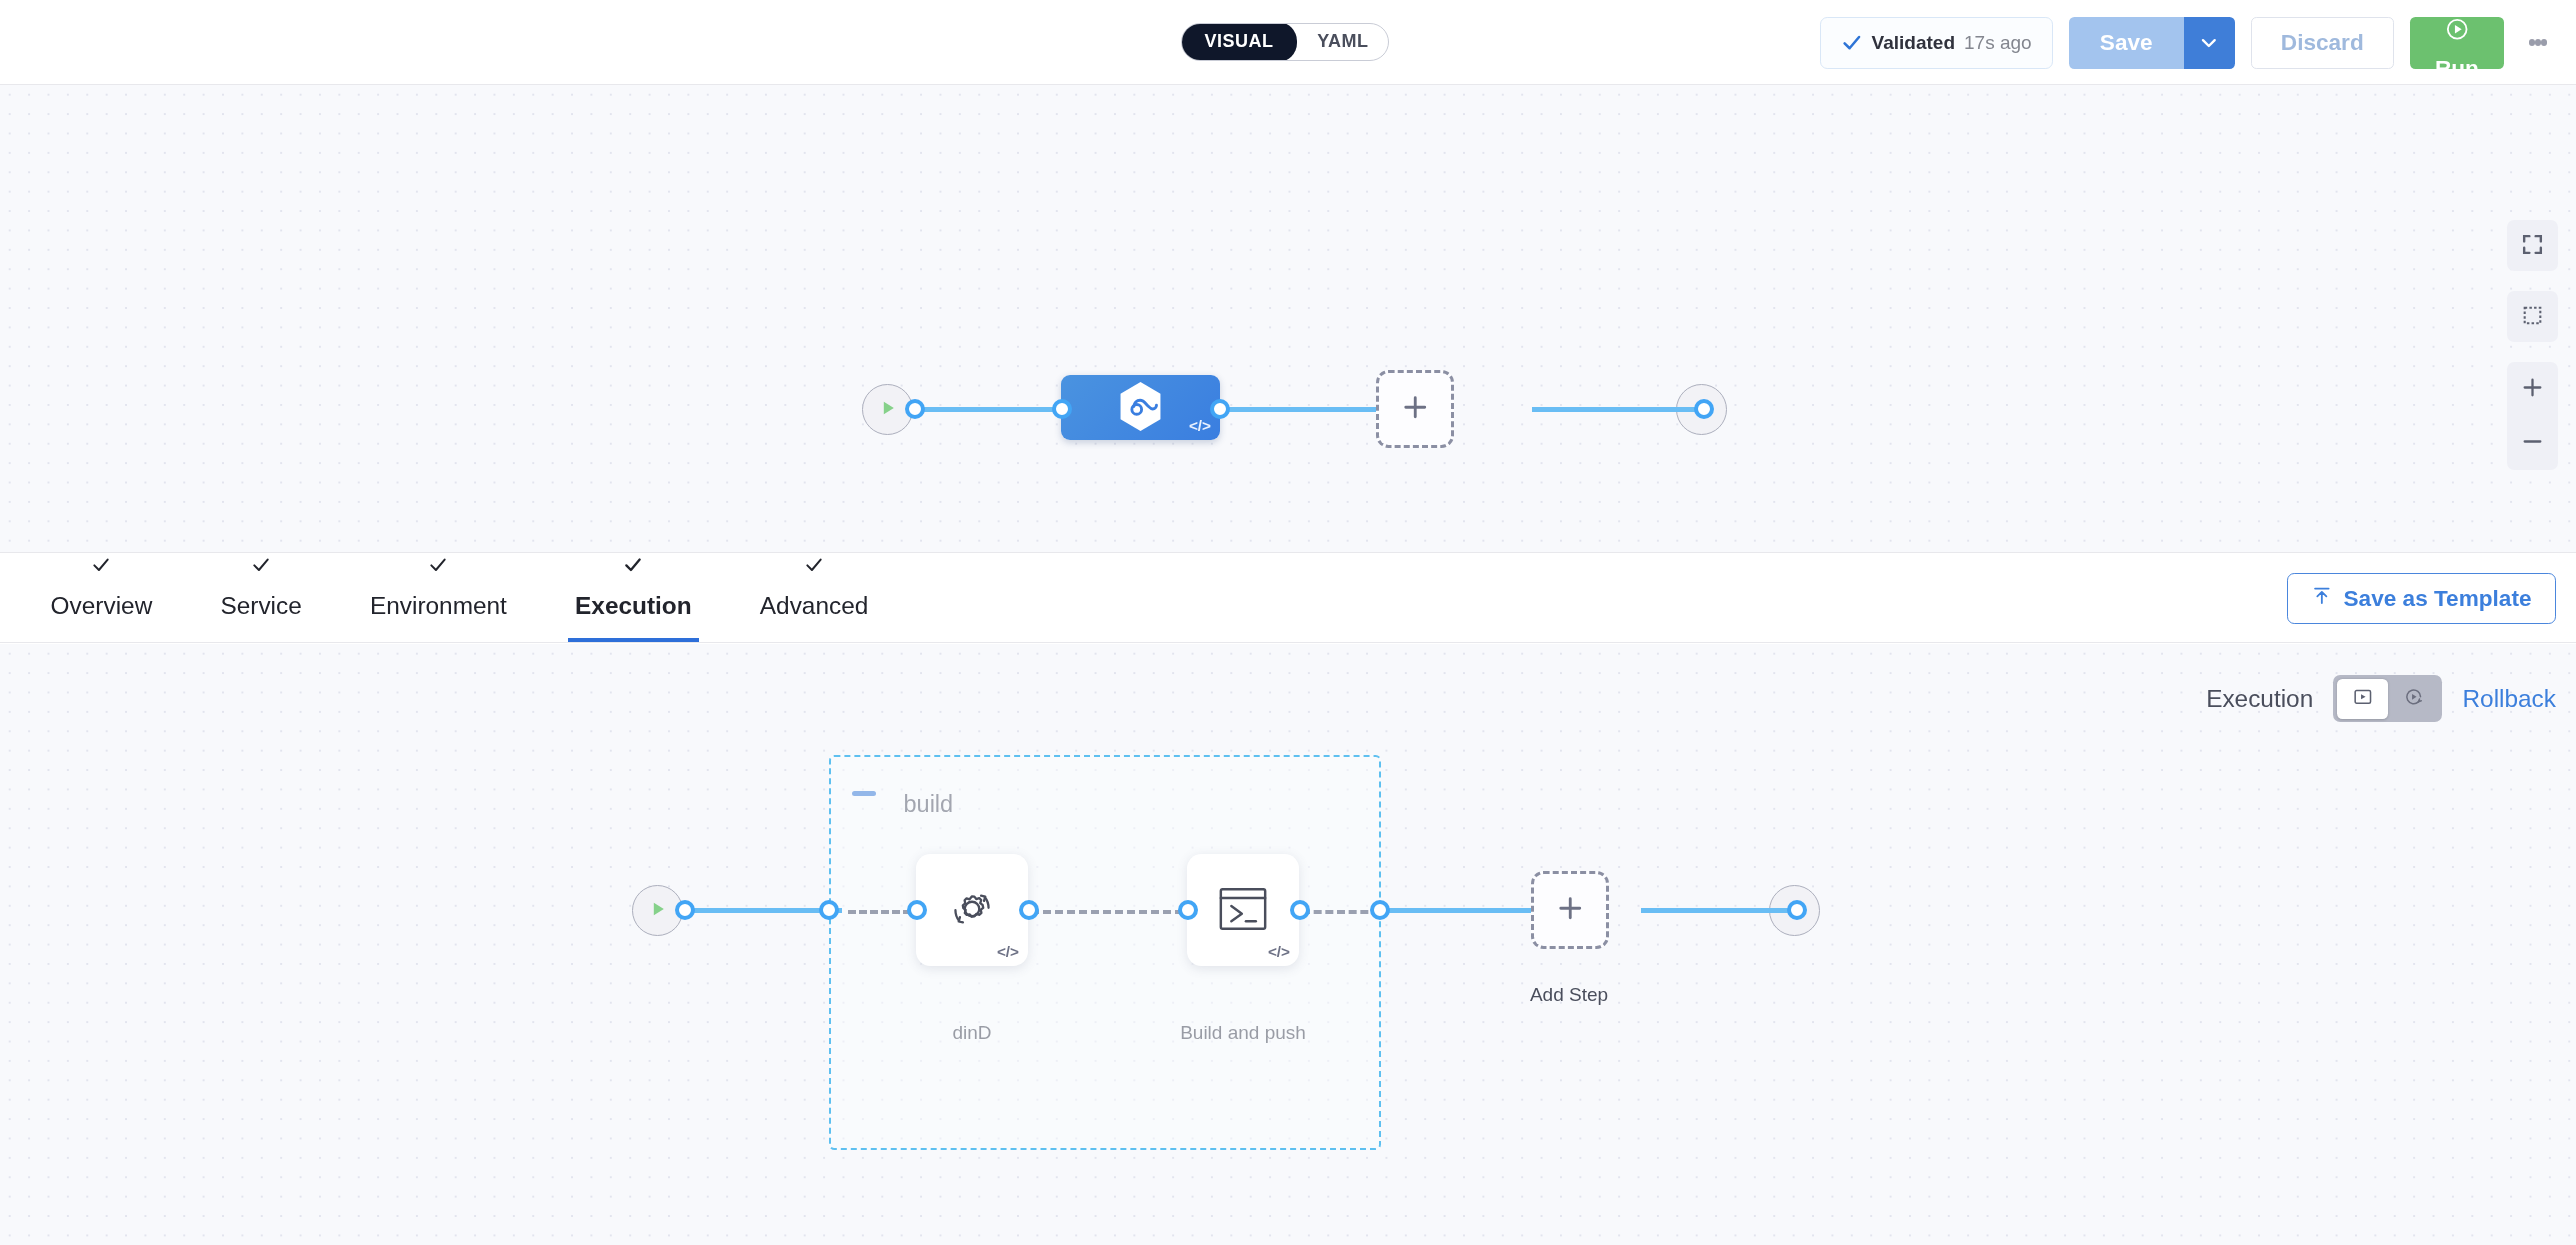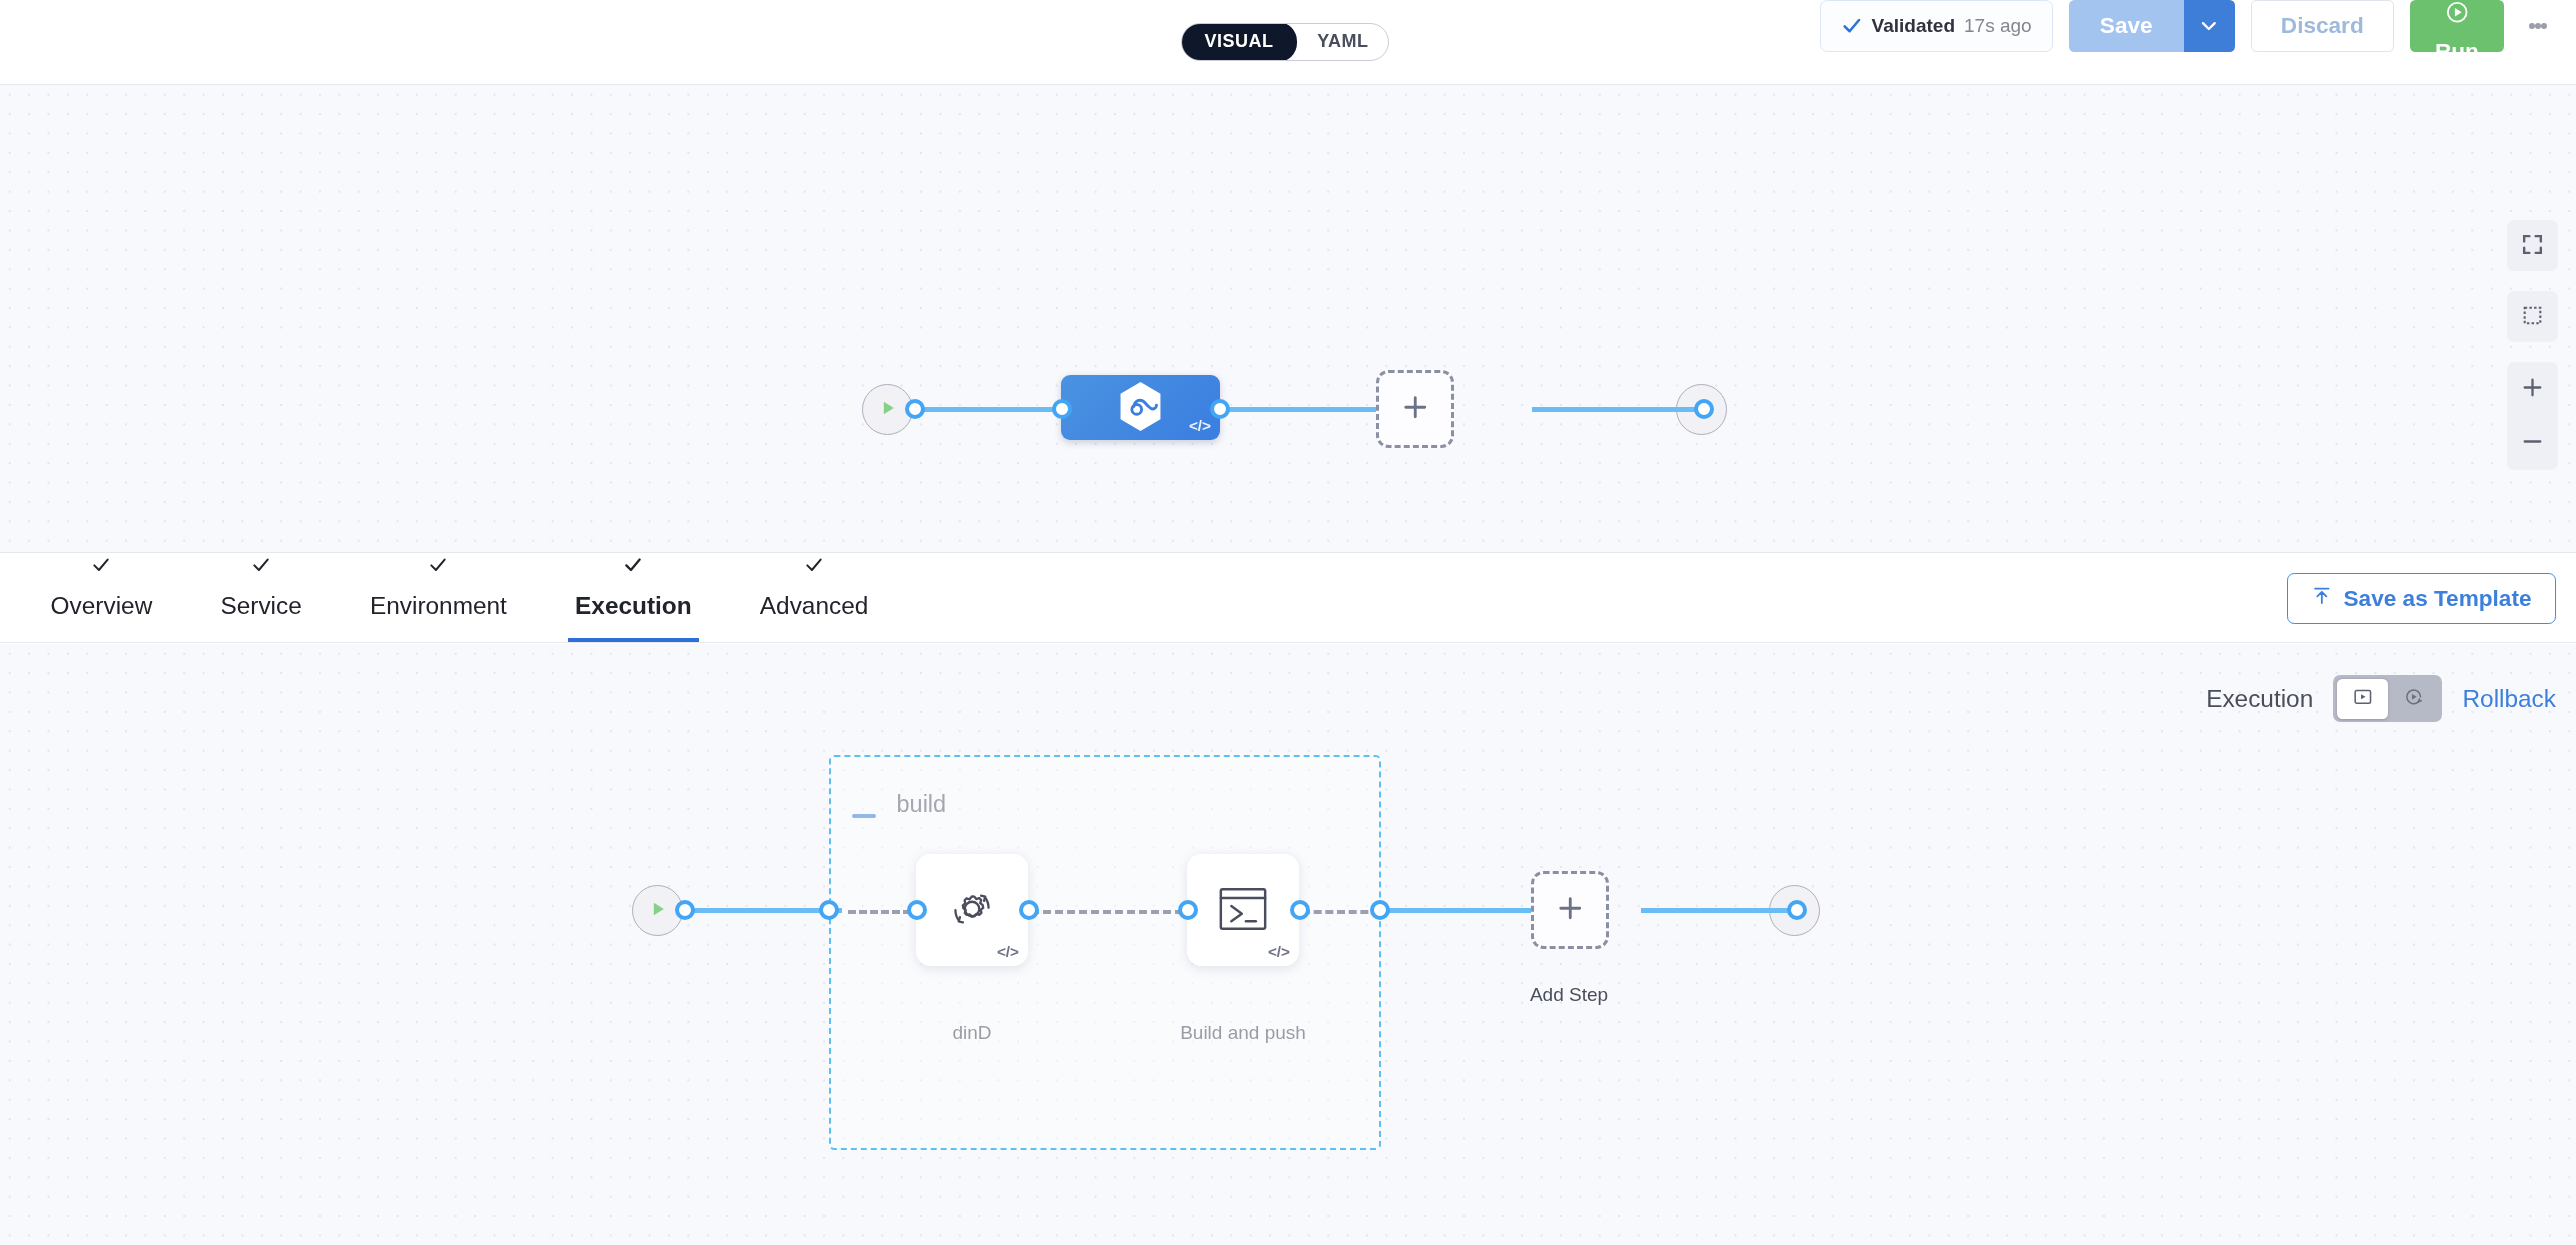--- a/index.html
+++ b/index.html
@@ -39,21 +39,21 @@
     font-size: 18px; font-weight: bold; letter-spacing: 0.5px;
     padding: 0 20px; cursor: pointer; color: #4a4e5c;
   }
   .mode-opt.active {
     background: #0f172a; color: #ffffff; border-radius: 19px;
     height: 40px; margin: -0.9px 0 -0.9px -0.9px; padding: 0 23.5px;
   }
 
   .hdr-right {
     position: absolute; right: 20px; top: 0; height: 85px;
-    display: flex; align-items: flex-start; gap: 16.2px;
+    display: flex; align-items: center; gap: 16.2px;
   }
   .validated-badge {
     display: flex; align-items: center; gap: 9px;
     height: 52px; padding: 0 20px;
     border: 0.9px solid #d9e7f7; border-radius: 7.2px;
     background: #fbfdff;
   }
   .vcheck { width: 21.7px; height: 21.7px; display:block; }
   .vtxt-bold { font-size: 19px; font-weight: bold; color: #30323d; }
   .vtxt-dim  { font-size: 19px; color: #83868f; }
@@ -153,21 +153,21 @@
   }
   .code-badge { position:absolute; right: 9px; bottom: 5.4px; font-size: 15.3px; color: #6d7185; font-weight: bold; }
   .code-badge.light { color: #eaf2ff; }
 
   .group-box {
     position: absolute;
     border: 2.7px dashed #5ec0f0; border-radius: 5.4px;
     background: rgba(250,252,255,.45);
     z-index: 1;
   }
-  .group-head { position:absolute; display:flex; align-items:flex-end; gap: 21px; }
+  .group-head { position:absolute; display:flex; align-items:flex-start; gap: 28px; }
   .group-minus { width: 23.5px; height: 4.5px; background: #3f7ed8; border-radius: 2.7px; cursor:pointer; }
   .group-name { font-size: 23.5px; color: #5c6070; }
 
   
   .tabbar {
     position: absolute; left: 0; top: 552px;
     width: 2576px; height: 91px;
     background: #ffffff;
     border-top: 0.9px solid #e8e8ec; border-bottom: 0.9px solid #e8e8ec;
     display: flex; align-items: center;

